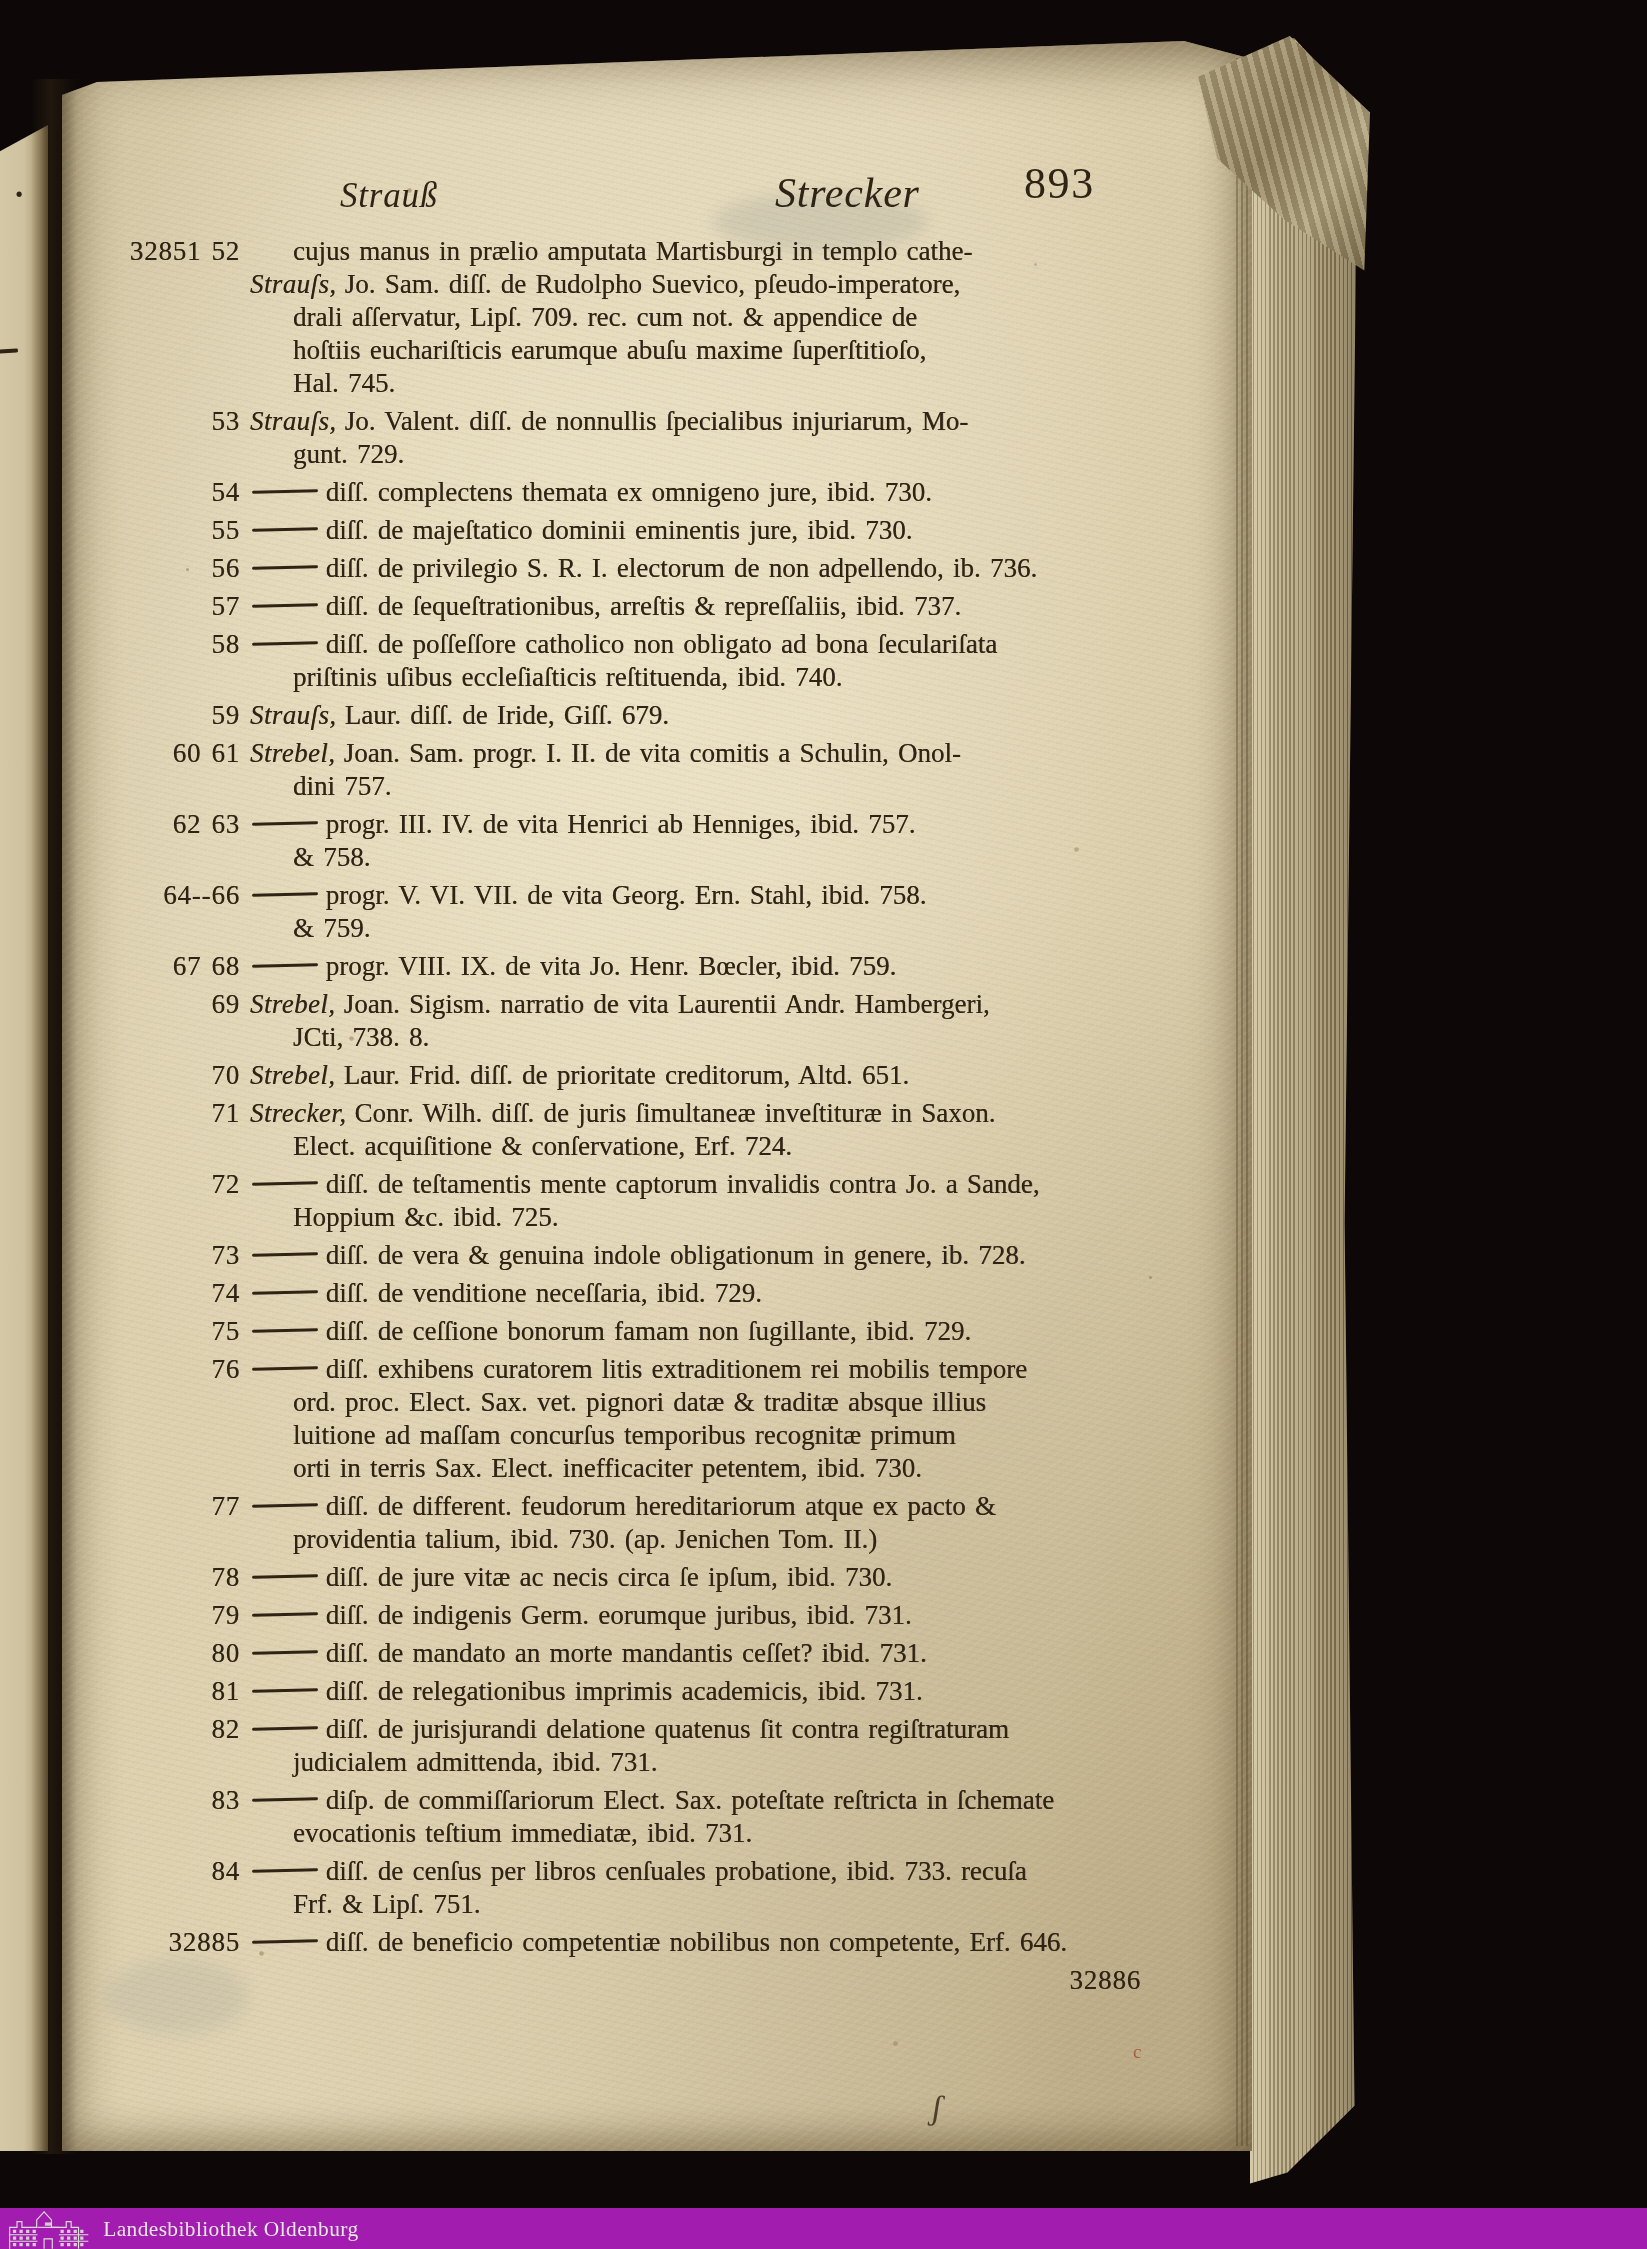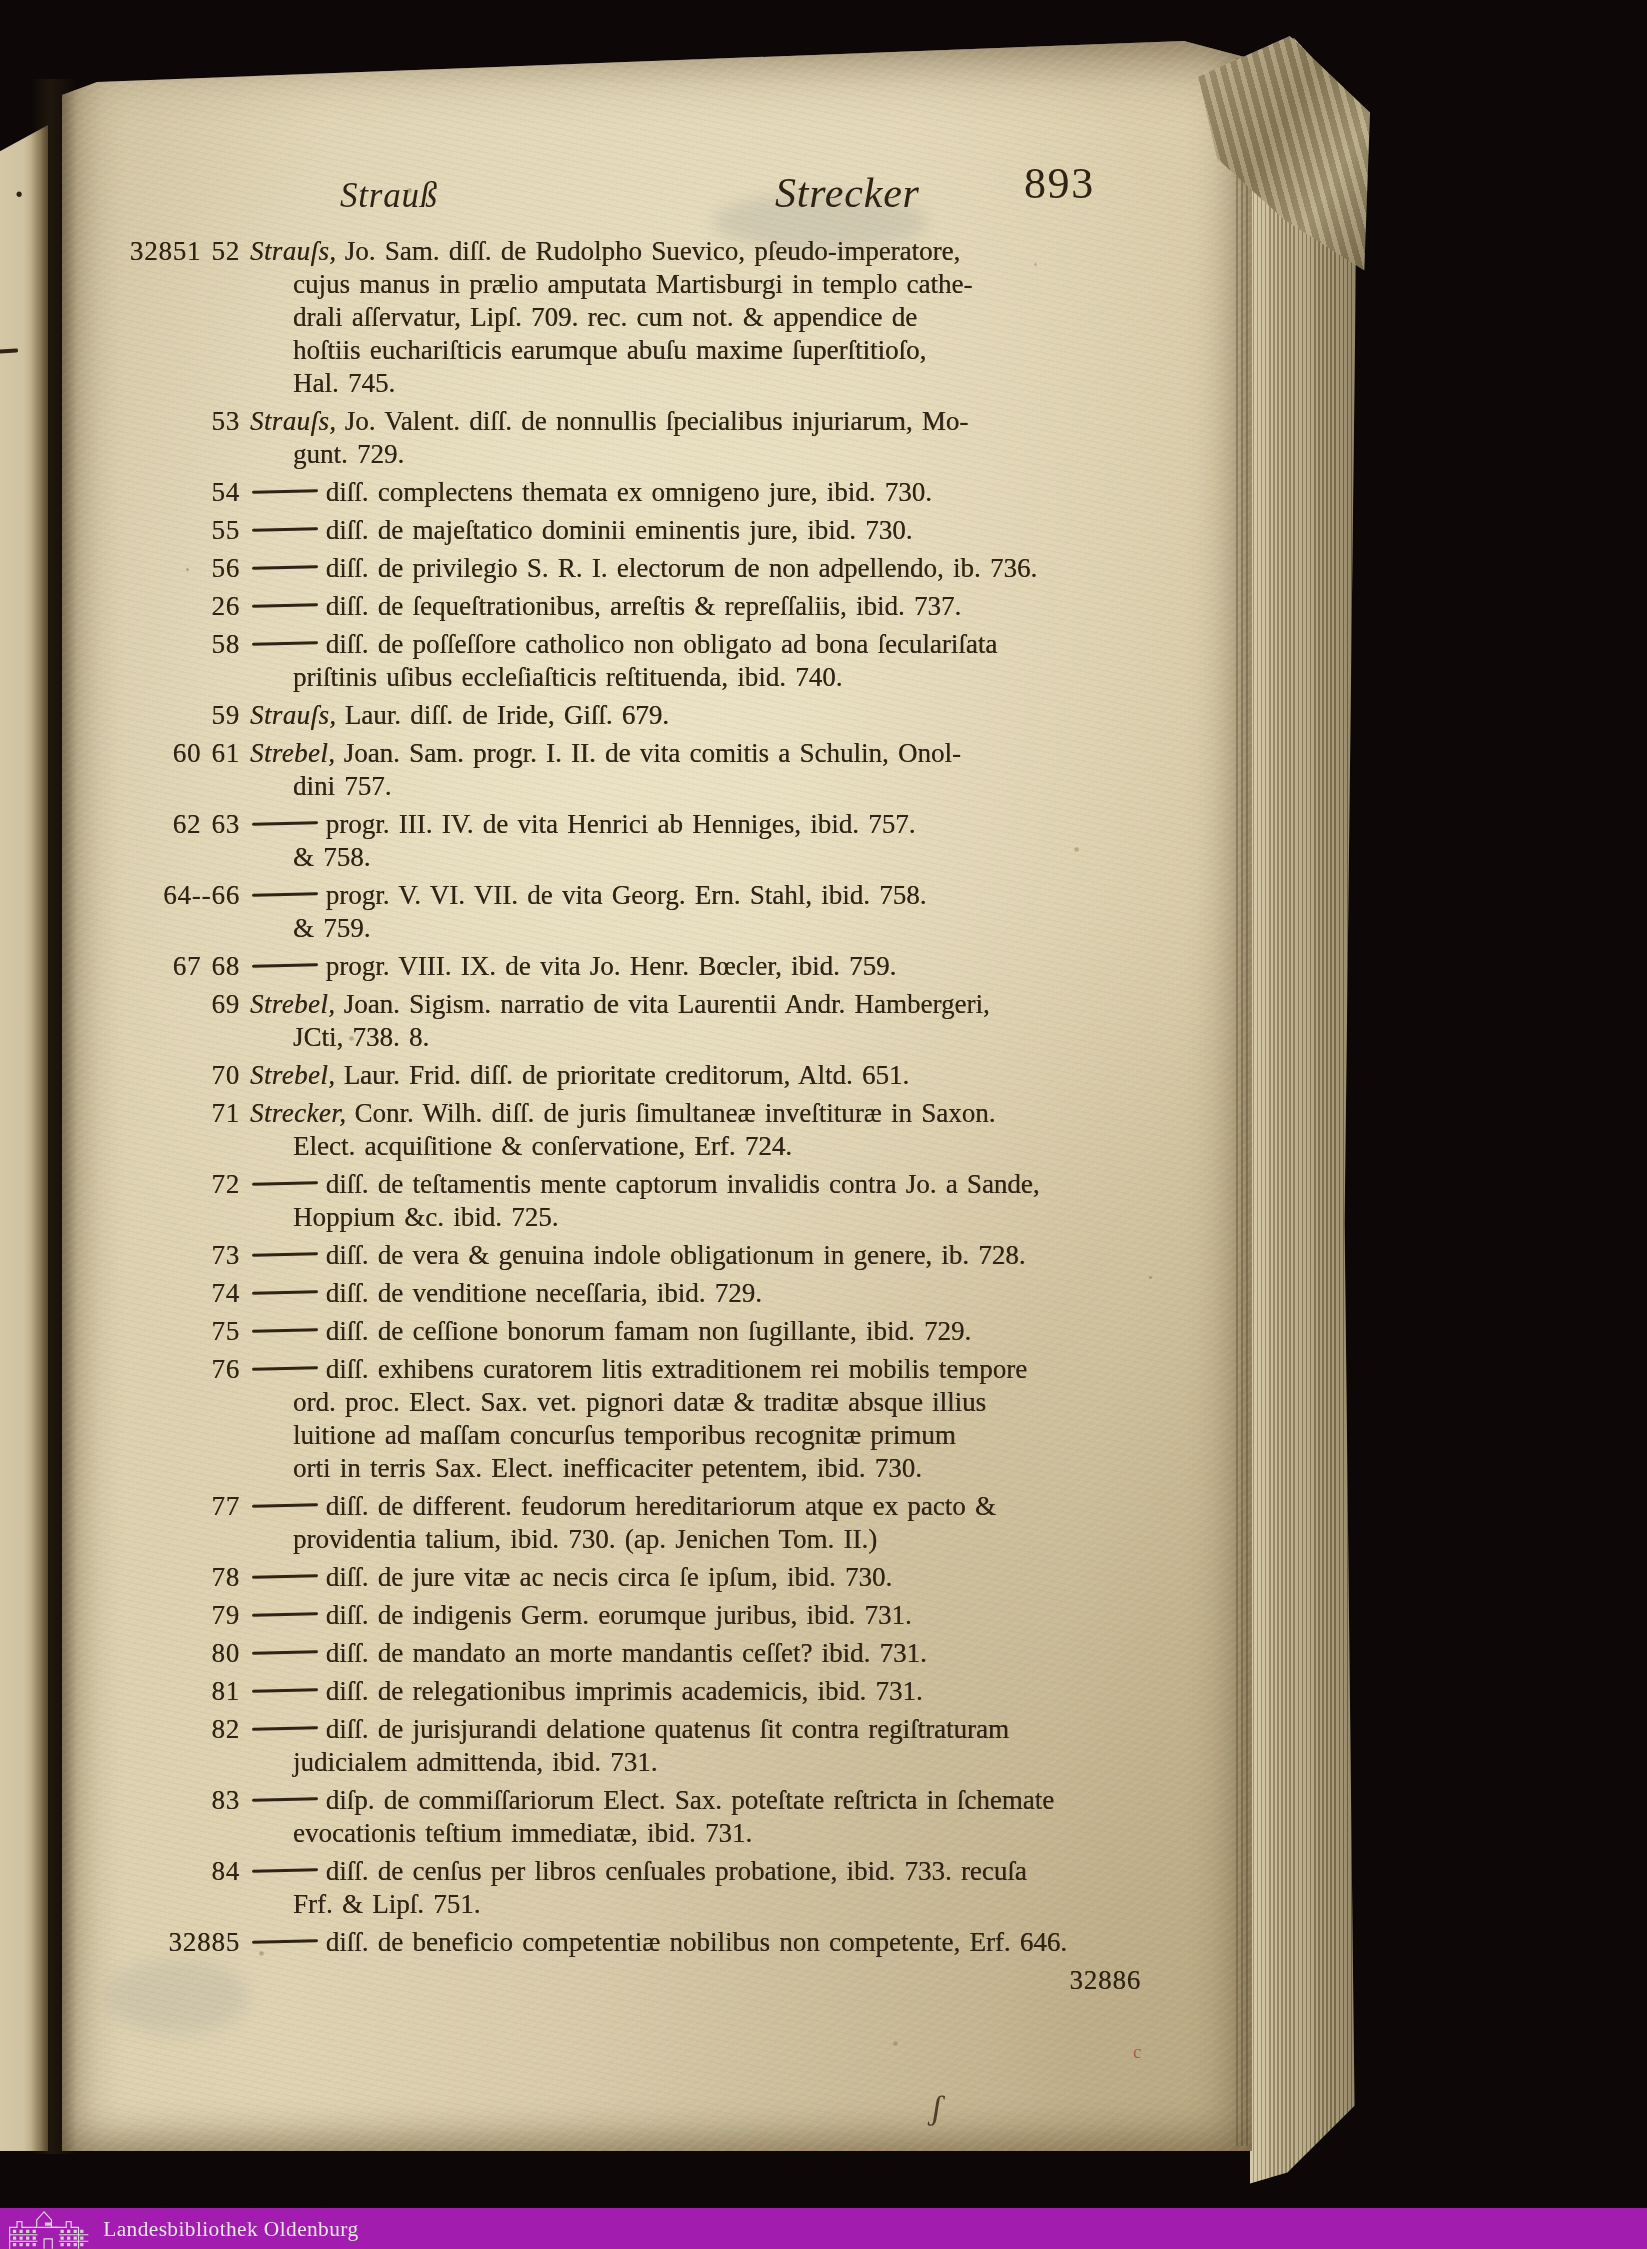--- a/index.html
+++ b/index.html
@@ -122,22 +122,22 @@
     <div class="smudge-b"></div>
 
     <div class="guide-left">Strauß</div>
     <div class="guide-right">Strecker</div>
     <div class="page-number">893</div>
 
     <div class="entries">
       <div id="entry-list">
           <div class="entry">
             <span class="num">32851 52</span>
+            <div class="line cont">cujus manus in prælio amputata Martisburgi in templo cathe-</div>
             <div class="line first"><i class="name">Strauſs,</i><span>Jo. Sam.  diſſ. de Rudolpho Suevico, pſeudo-imperatore,</span></div>
-            <div class="line cont">cujus manus in prælio amputata Martisburgi in templo cathe-</div>
             <div class="line cont">drali aſſervatur, Lipſ. 709.  rec. cum not. &amp; appendice de</div>
             <div class="line cont">hoſtiis euchariſticis earumque abuſu maxime ſuperſtitioſo,</div>
             <div class="line cont">Hal. 745.</div>
           </div>
           <div class="entry">
             <span class="num">53</span>
             <div class="line first"><i class="name">Strauſs,</i><span>Jo. Valent.  diſſ. de nonnullis ſpecialibus injuriarum, Mo-</span></div>
             <div class="line cont">gunt. 729.</div>
           </div>
           <div class="entry">
@@ -146,21 +146,21 @@
           </div>
           <div class="entry">
             <span class="num">55</span>
             <div class="line first"><span class="dash"></span><span>diſſ. de majeſtatico dominii eminentis jure, ibid. 730.</span></div>
           </div>
           <div class="entry">
             <span class="num">56</span>
             <div class="line first"><span class="dash"></span><span>diſſ. de privilegio S. R. I. electorum de non adpellendo, ib. 736.</span></div>
           </div>
           <div class="entry">
-            <span class="num">26</span>
+            <span class="num">57</span>
             <div class="line first"><span class="dash"></span><span>diſſ. de ſequeſtrationibus, arreſtis &amp; repreſſaliis, ibid. 737.</span></div>
           </div>
           <div class="entry">
             <span class="num">58</span>
             <div class="line first"><span class="dash"></span><span>diſſ. de poſſeſſore catholico non obligato ad bona ſeculariſata</span></div>
             <div class="line cont">priſtinis uſibus eccleſiaſticis reſtituenda, ibid. 740.</div>
           </div>
           <div class="entry">
             <span class="num">59</span>
             <div class="line first"><i class="name">Strauſs,</i><span>Laur.  diſſ. de Iride,  Giſſ. 679.</span></div>

